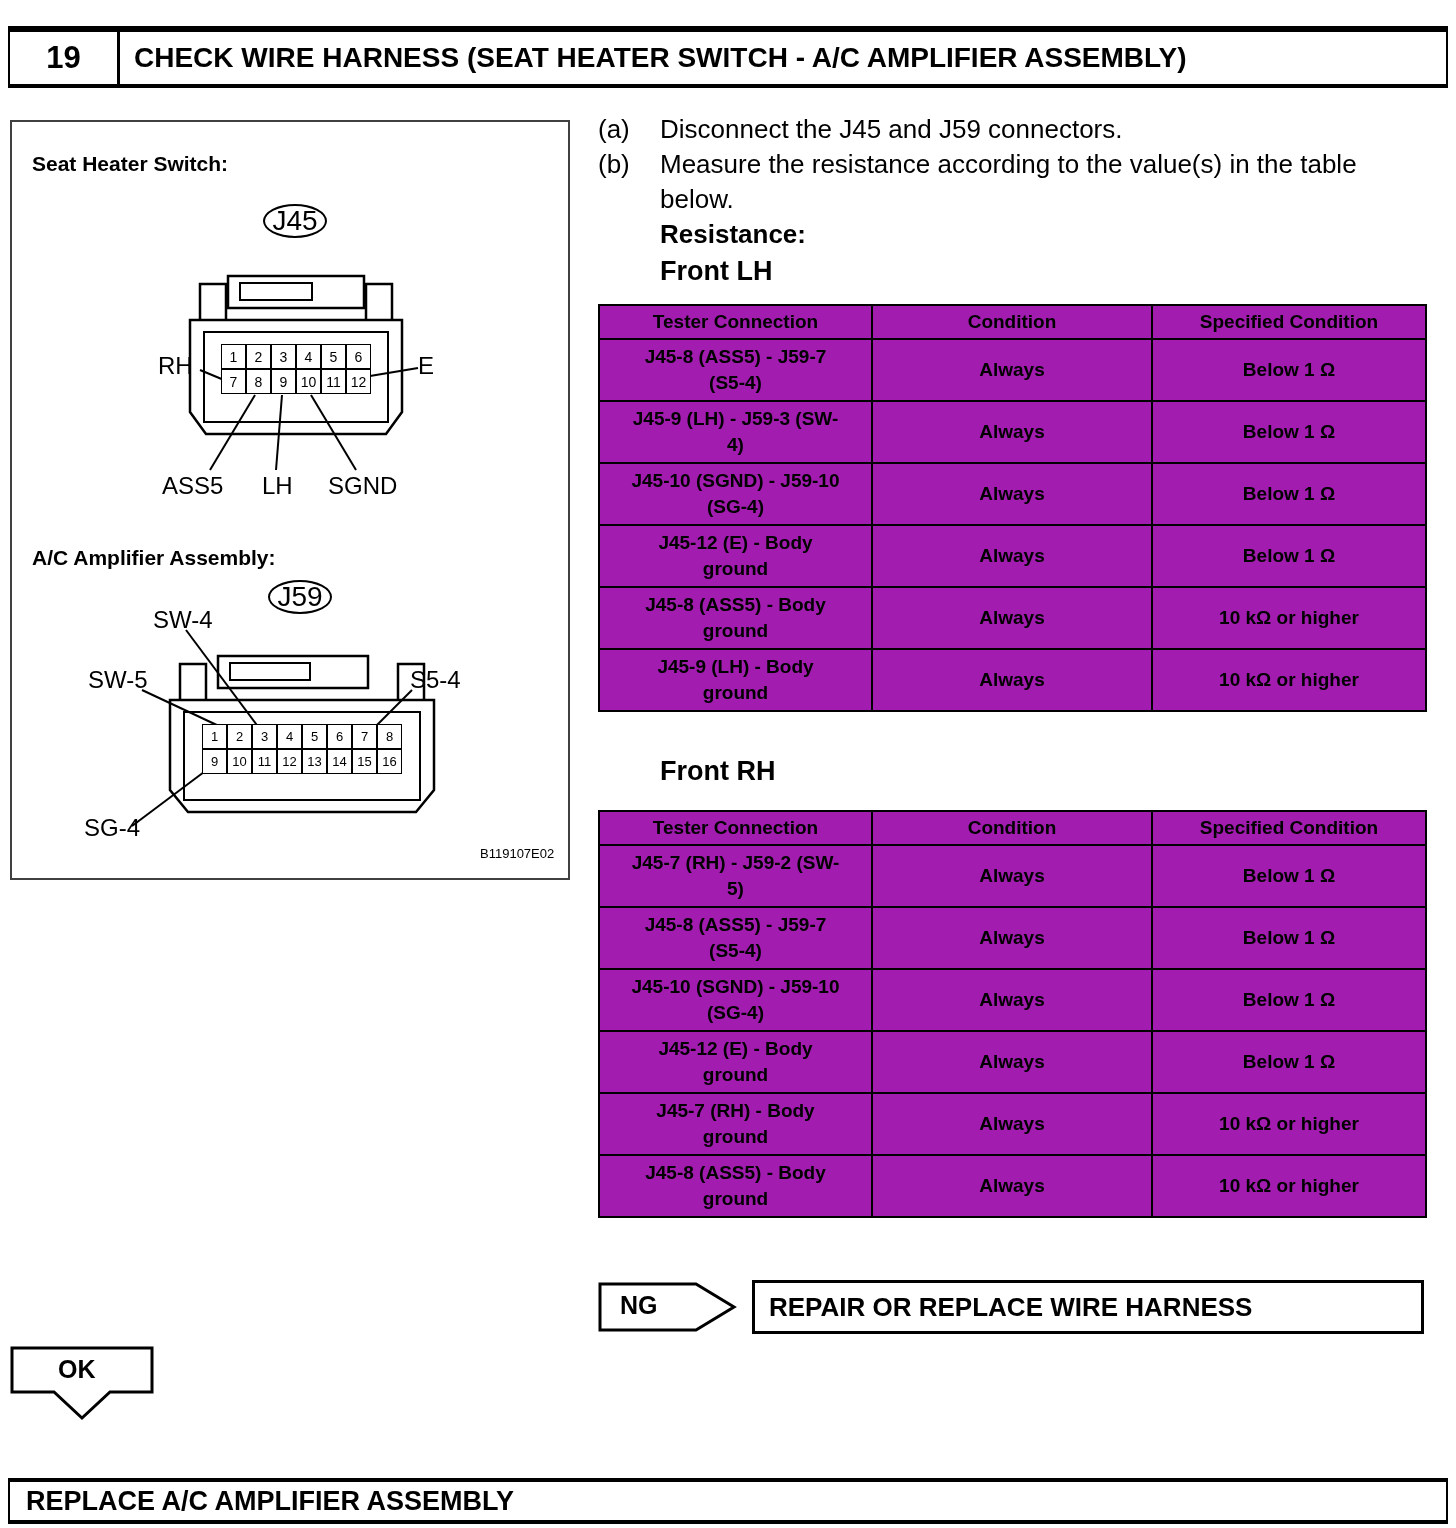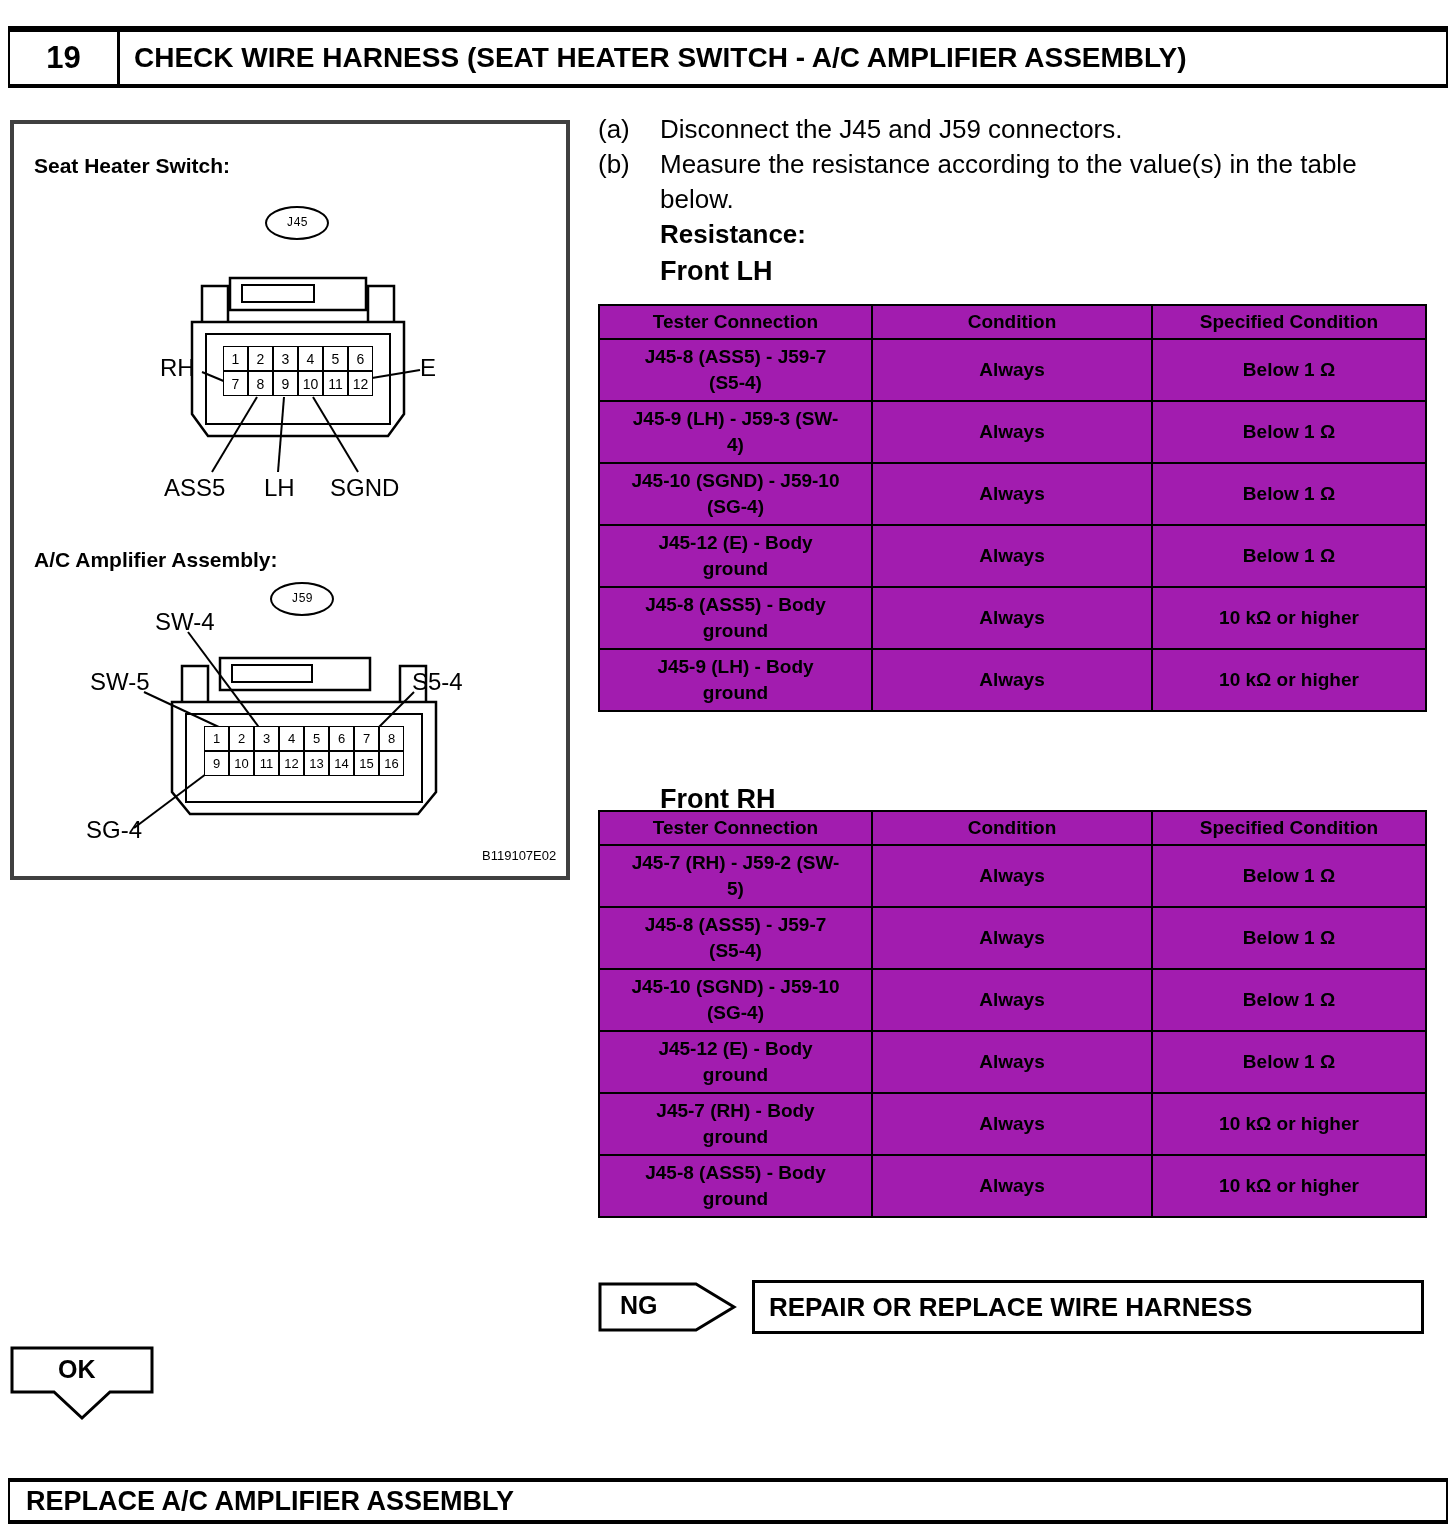--- a/index.html
+++ b/index.html
@@ -19,42 +19,42 @@
   .step-number {
     width:110px; flex:0 0 110px; border-right:3px solid #000;
     display:flex; align-items:center; justify-content:center;
     font-size:31px; font-weight:bold;
   }
   .step-title { flex:1; display:flex; align-items:center; padding-left:14px; font-size:28px; font-weight:bold; white-space:nowrap; }
 
   
   .diagram-panel {
     position:absolute; left:10px; top:120px; width:560px; height:760px;
-    border:4px solid #404040; background:#fff;
+    border:2px solid #404040; background:#fff;
   }
   .diagram-svg { position:absolute; left:0; top:0; }
   .section-label { position:absolute; font-size:21px; font-weight:bold; white-space:nowrap; }
   .conn-oval {
     position:absolute; width:64px; height:34px; border:2px solid #000; border-radius:50%;
-    display:flex; align-items:center; justify-content:center; font-size:12px; background:#fff;font-family:Liberation Mono, monospace;
+    display:flex; align-items:center; justify-content:center; font-size:28px; background:#fff;
   }
   .pin-grid { position:absolute; display:grid; grid-auto-rows:25px; background:#fff; }
   .pin { border:1px solid #000; display:flex; align-items:center; justify-content:center; font-size:14px; }
   .pin-grid.j59 .pin { font-size:13px; }
   .pin-label { position:absolute; font-size:24px; white-space:nowrap; }
   .fig-code { position:absolute; font-size:13px; }
 
   
   .instructions { position:absolute; left:598px; top:112px; width:832px; font-size:26px; line-height:35px; }
   .instr-row { display:flex; }
   .instr-label { flex:0 0 62px; width:62px; }
   .instr-text { flex:1; }
   .resistance-label { font-weight:bold; margin-left:62px; }
   .front-heading { font-weight:bold; font-size:27px; margin-left:62px; margin-top:2px; }
-  .front-heading-abs { position:absolute; left:660px; font-size:27px; font-weight:bold;margin-top:28px; }
+  .front-heading-abs { position:absolute; left:660px; font-size:27px; font-weight:bold; }
 
   
   .spec-table { position:absolute; left:598px; border-collapse:collapse; table-layout:fixed; background:#a21caf; }
   .spec-table th {
     border:2px solid #000; font-size:19px; font-weight:bold; height:34px; text-align:center; vertical-align:middle;
   }
   .spec-table td {
     border:2px solid #000; font-size:19px; font-weight:bold; height:62px;
     text-align:center; vertical-align:middle; padding:2px 26px; line-height:26px;
   }

